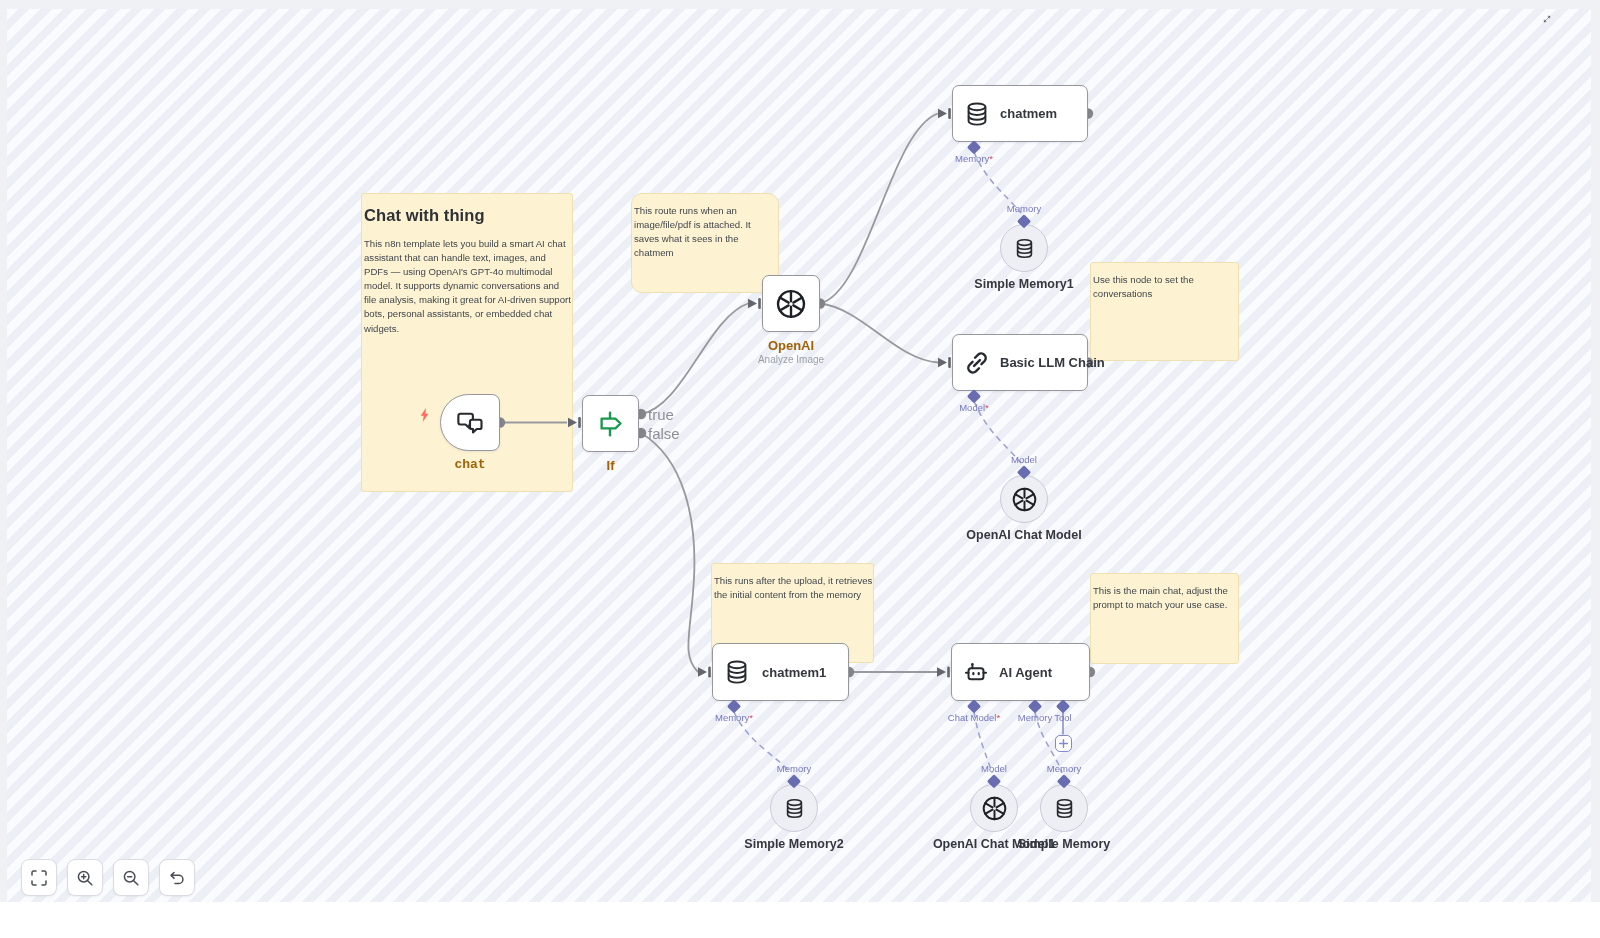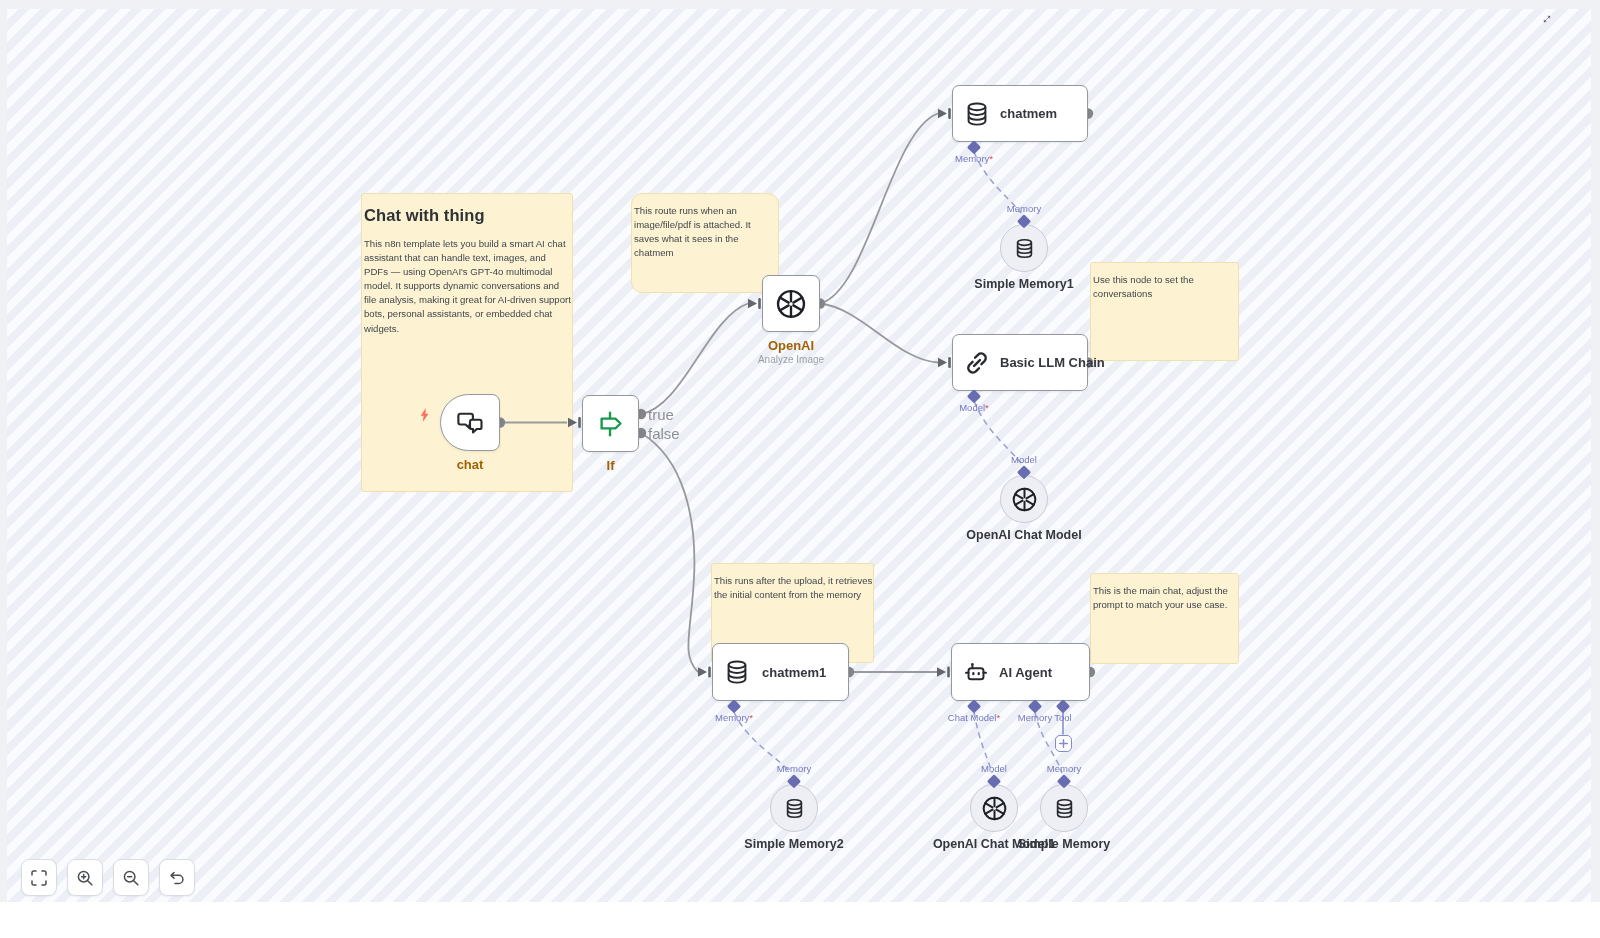--- a/index.html
+++ b/index.html
@@ -107,21 +107,21 @@
       <div class="n-box trigger" style="left: 440px; top: 394px; width: 60px; height: 57px;">
         <div style="display: flex; align-items: center;">
           <svg width="30" height="30" viewBox="0 0 24 24">
             <g fill="#fff" stroke="#26292e" stroke-width="1.7" stroke-linejoin="round">
               <path d="M4.3,4.6 h8.4 a1.6,1.6 0 0 1 1.6,1.6 v5.4 a1.6,1.6 0 0 1 -1.6,1.6 h-1.1 v2.9 l-3.2,-2.9 h-4.1 a1.6,1.6 0 0 1 -1.6,-1.6 v-5.4 a1.6,1.6 0 0 1 1.6,-1.6 z"></path>
               <path d="M19.7,9.4 h-6.2 a1.5,1.5 0 0 0 -1.5,1.5 v4.4 a1.5,1.5 0 0 0 1.5,1.5 h0.9 v2.7 l3,-2.7 h2.3 a1.5,1.5 0 0 0 1.5,-1.5 v-4.4 a1.5,1.5 0 0 0 -1.5,-1.5 z"></path>
             </g>
           </svg>
         </div>
       </div>
-      <div class="n-label-below" style="left: 470px; top: 457px;">
+      <div class="n-label-below" style="left: 470px; top: 457px; font-family: Liberation Mono, monospace;">
         <div class="n-label-main">chat</div>
       </div>
       <div class="bolt" style="left: 417px; top: 407px;"><svg width="16" height="16" viewBox="0 0 24 24">
           <path d="M13.4,1.6 L5.6,13.3 h4.4 L8.7,22.4 17.2,10.2 h-4.6 z" fill="#ff6d5c"></path>
         </svg></div>
       <div class="n-box " style="left: 582px; top: 395px; width: 57px; height: 57px;">
         <div style="display: flex; align-items: center;">
           <svg width="30" height="30" viewBox="0 0 24 24">
             <g fill="none" stroke="#17994e" stroke-width="1.9" stroke-linejoin="round">
               <path d="M11.2,3 v18" stroke-linecap="round"></path>

